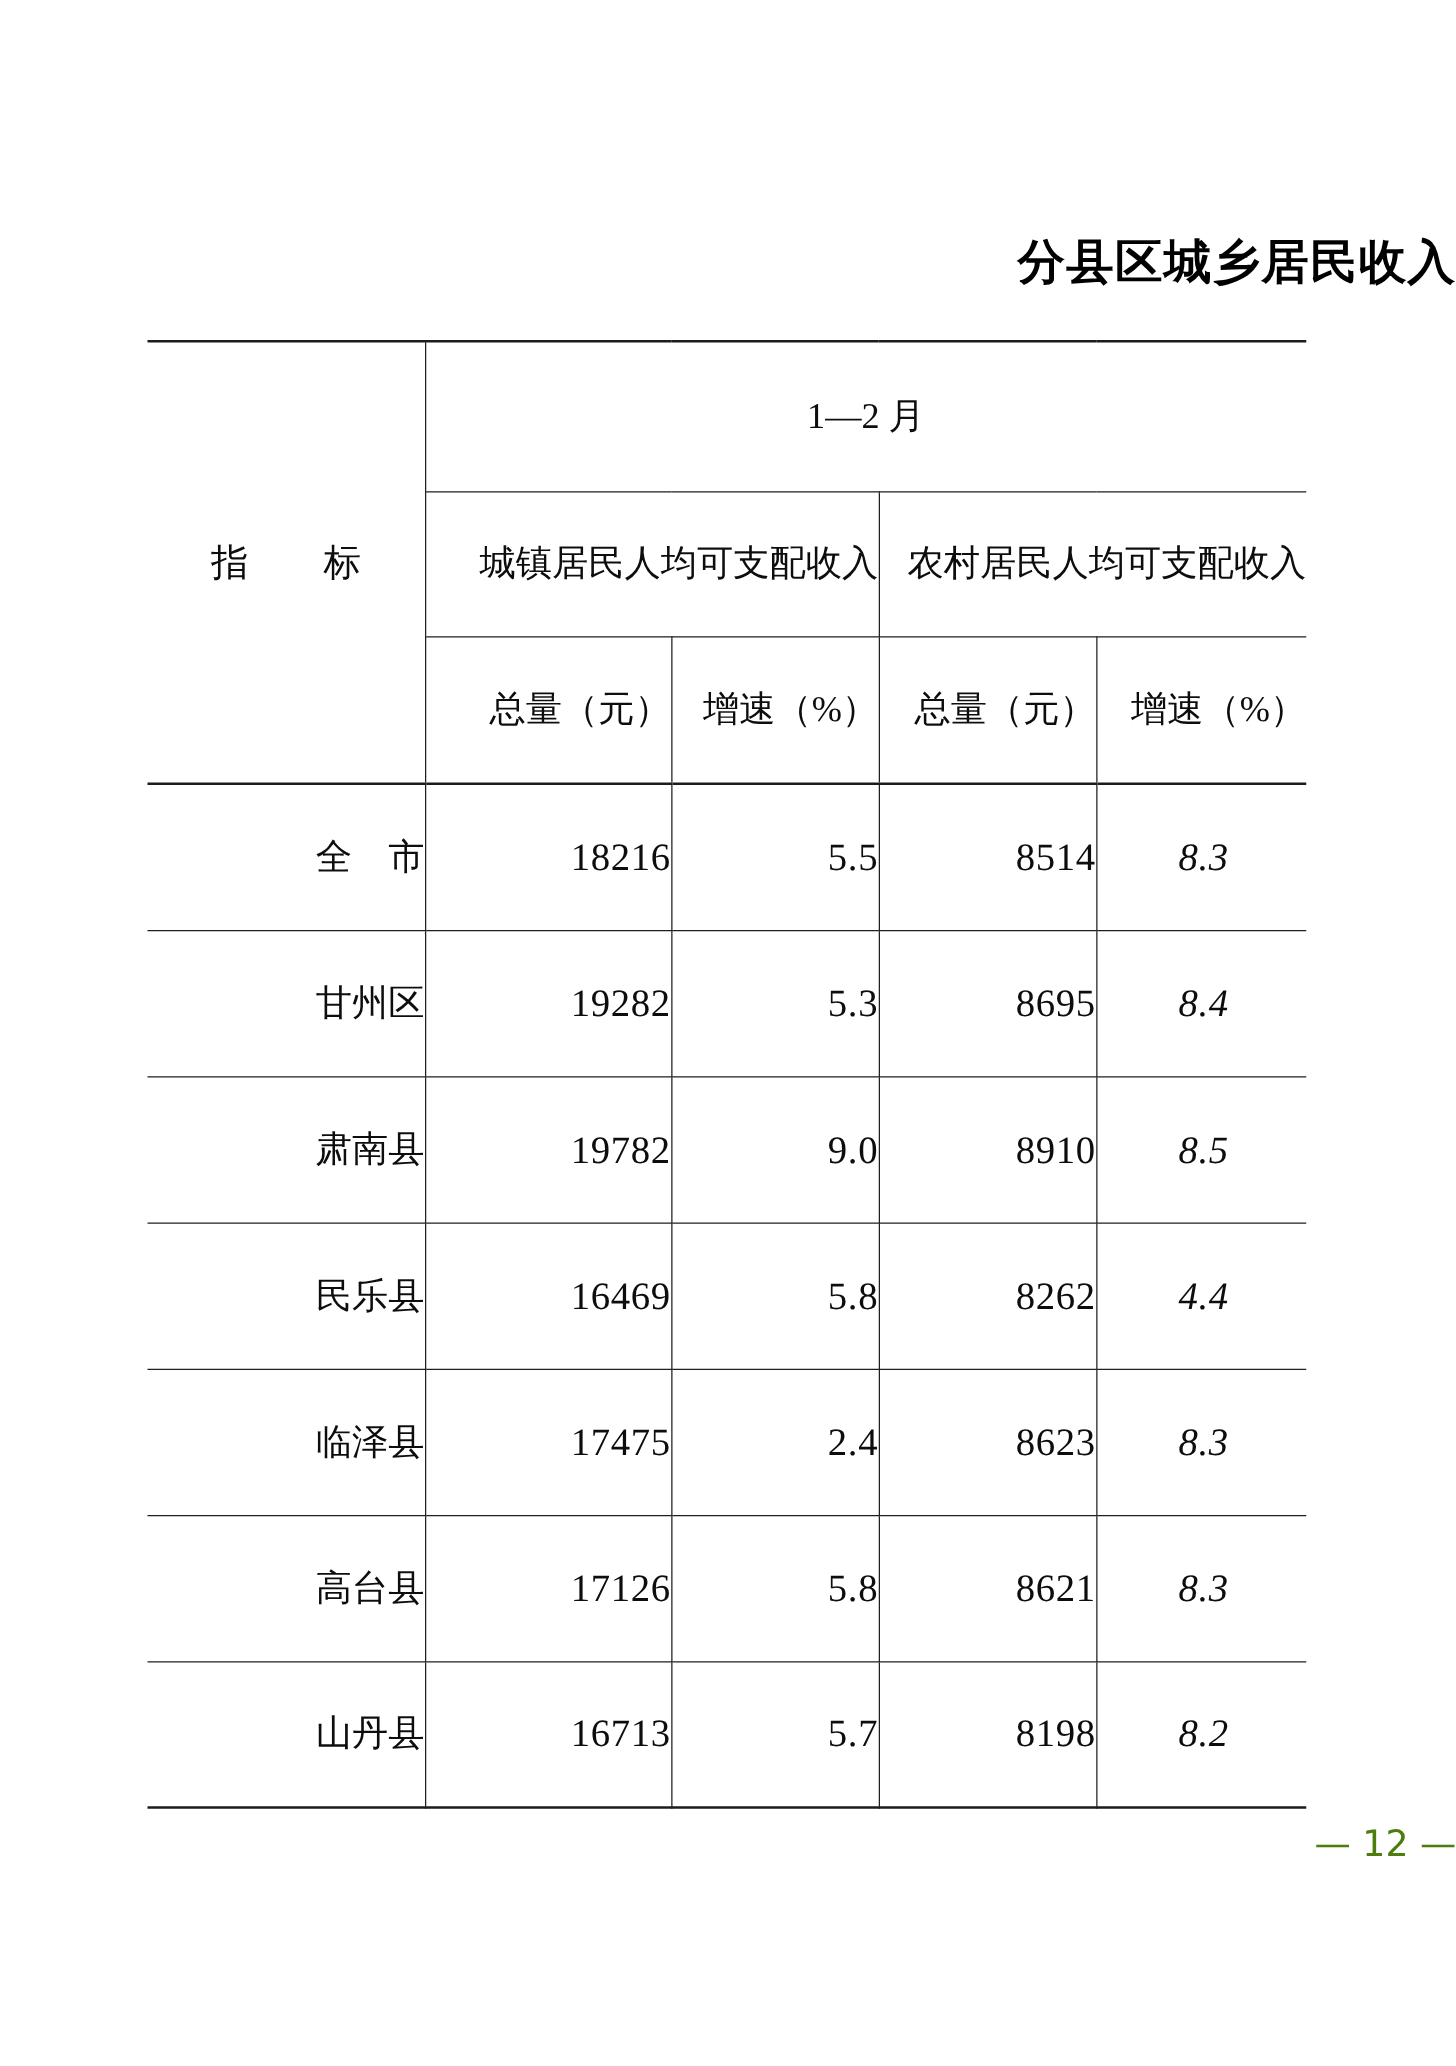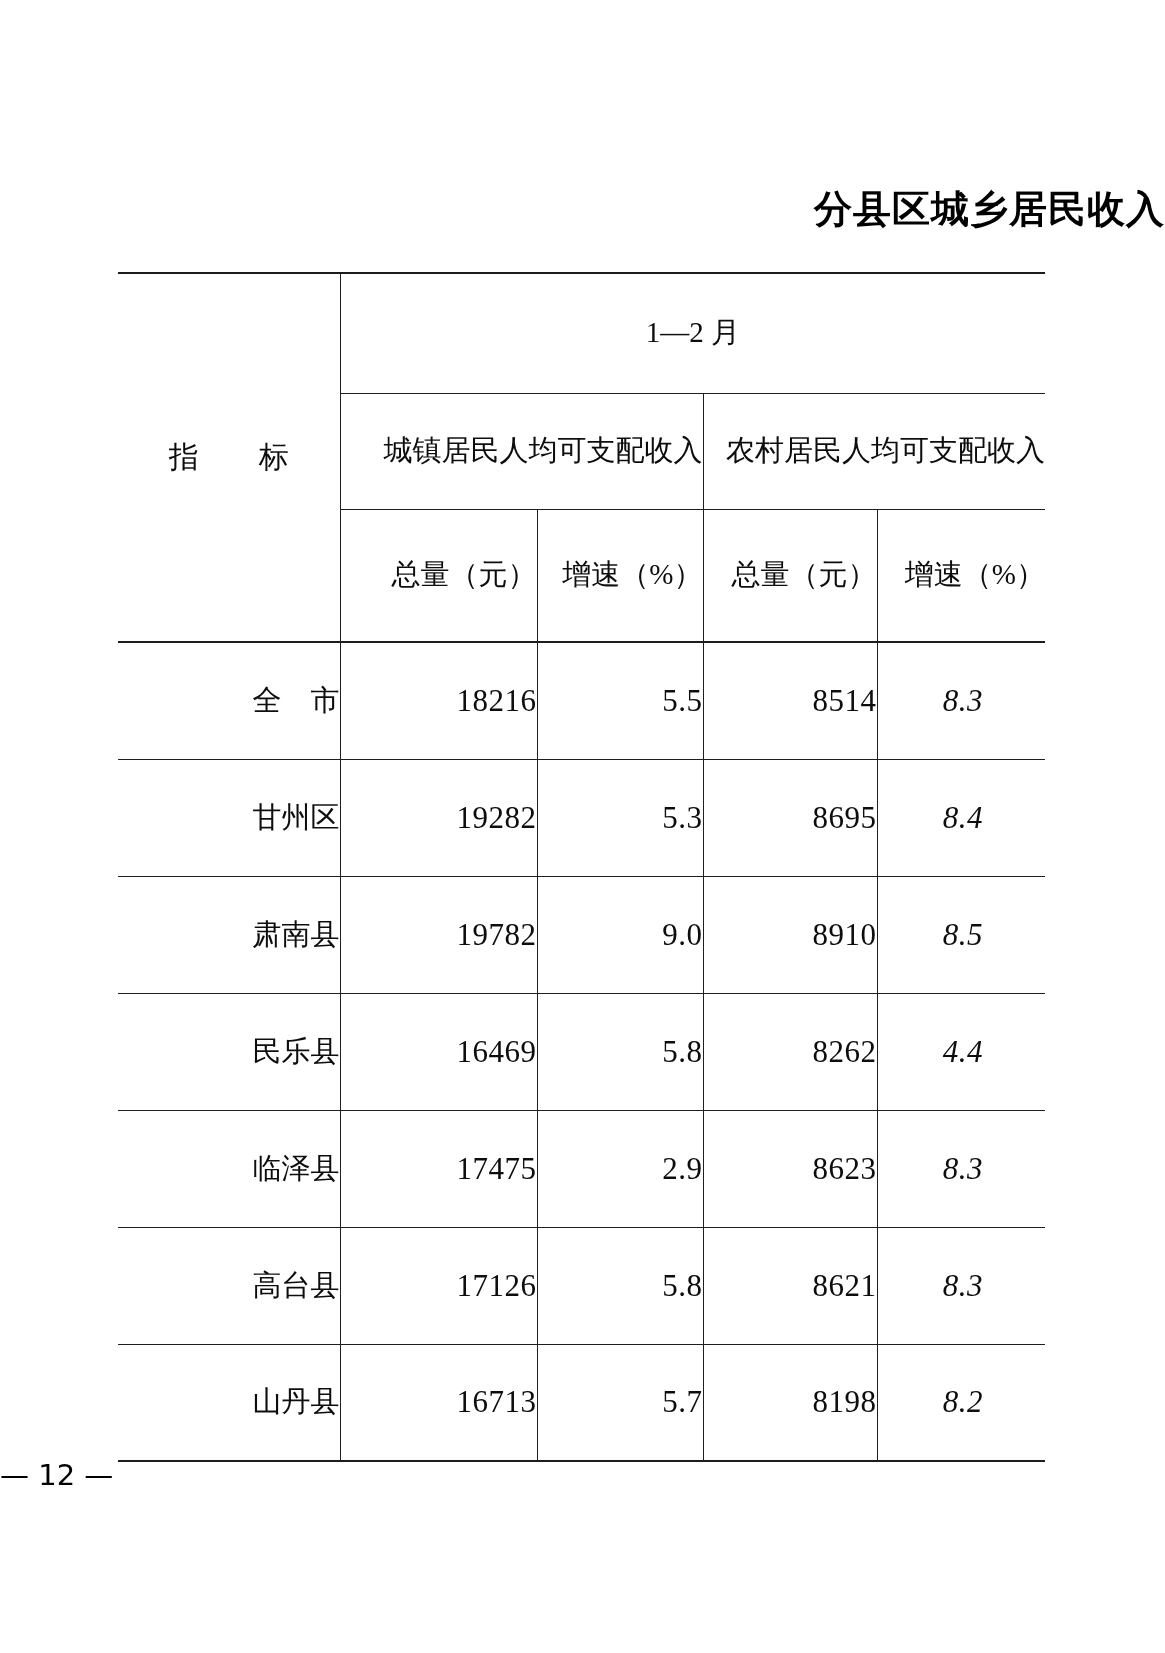--- a/index.html
+++ b/index.html
@@ -48,21 +48,21 @@
     font-weight: normal;
     vertical-align: middle;
     padding: 0;
     color: #0d0d0d;
   }
   .income-table .no-left  { border-left: hidden; }
   .income-table .no-right { border-right: hidden; }
   .income-table .sep      { border-bottom: 2.4px solid #1c1c1c; }
   tr.hrow1 { height: 120px; }
   tr.hrow2 { height: 116px; }
-  tr.hrow3 { height: 133px; }
+  tr.hrow3 { height: 118px; }
   tr.drow  { height: 117px; }
   .cell-center {
     text-align: right;
     font-size: 29px;
   }
   .indicator-cell {
     text-align: center;
     font-size: 30px;
   }
   .period-cell {
@@ -74,24 +74,24 @@
     font-size: 31px;
     padding-right: 46px;
     letter-spacing: 0.5px;
   }
   .num-cell.last { padding-right: 62px; font-style: italic; }
   .page-number {
     position: absolute;
     top: 1458px;
     left: 0;
     width: 100%;
-    text-align: left;
+    text-align: right;
     font-family: "DejaVu Sans", "Liberation Sans", sans-serif;
     font-size: 29px;
-    color: #000000;
+    color: #4d7c0f;
   }
 </style>
 </head>
 <body>
 
 <div class="page">
 
   <div class="doc-title">分县区城乡居民收入</div>
 
   <table class="income-table">
@@ -143,21 +143,21 @@
       <tr class="drow">
         <td class="cell-center no-left">民乐县</td>
         <td class="num-cell">16469</td>
         <td class="num-cell">5.8</td>
         <td class="num-cell">8262</td>
         <td class="num-cell last no-right">4.4</td>
       </tr>
       <tr class="drow">
         <td class="cell-center no-left">临泽县</td>
         <td class="num-cell">17475</td>
-        <td class="num-cell">2.9</td>
+        <td class="num-cell">2.4</td>
         <td class="num-cell">8623</td>
         <td class="num-cell last no-right">8.3</td>
       </tr>
       <tr class="drow">
         <td class="cell-center no-left">高台县</td>
         <td class="num-cell">17126</td>
         <td class="num-cell">5.8</td>
         <td class="num-cell">8621</td>
         <td class="num-cell last no-right">8.3</td>
       </tr>

